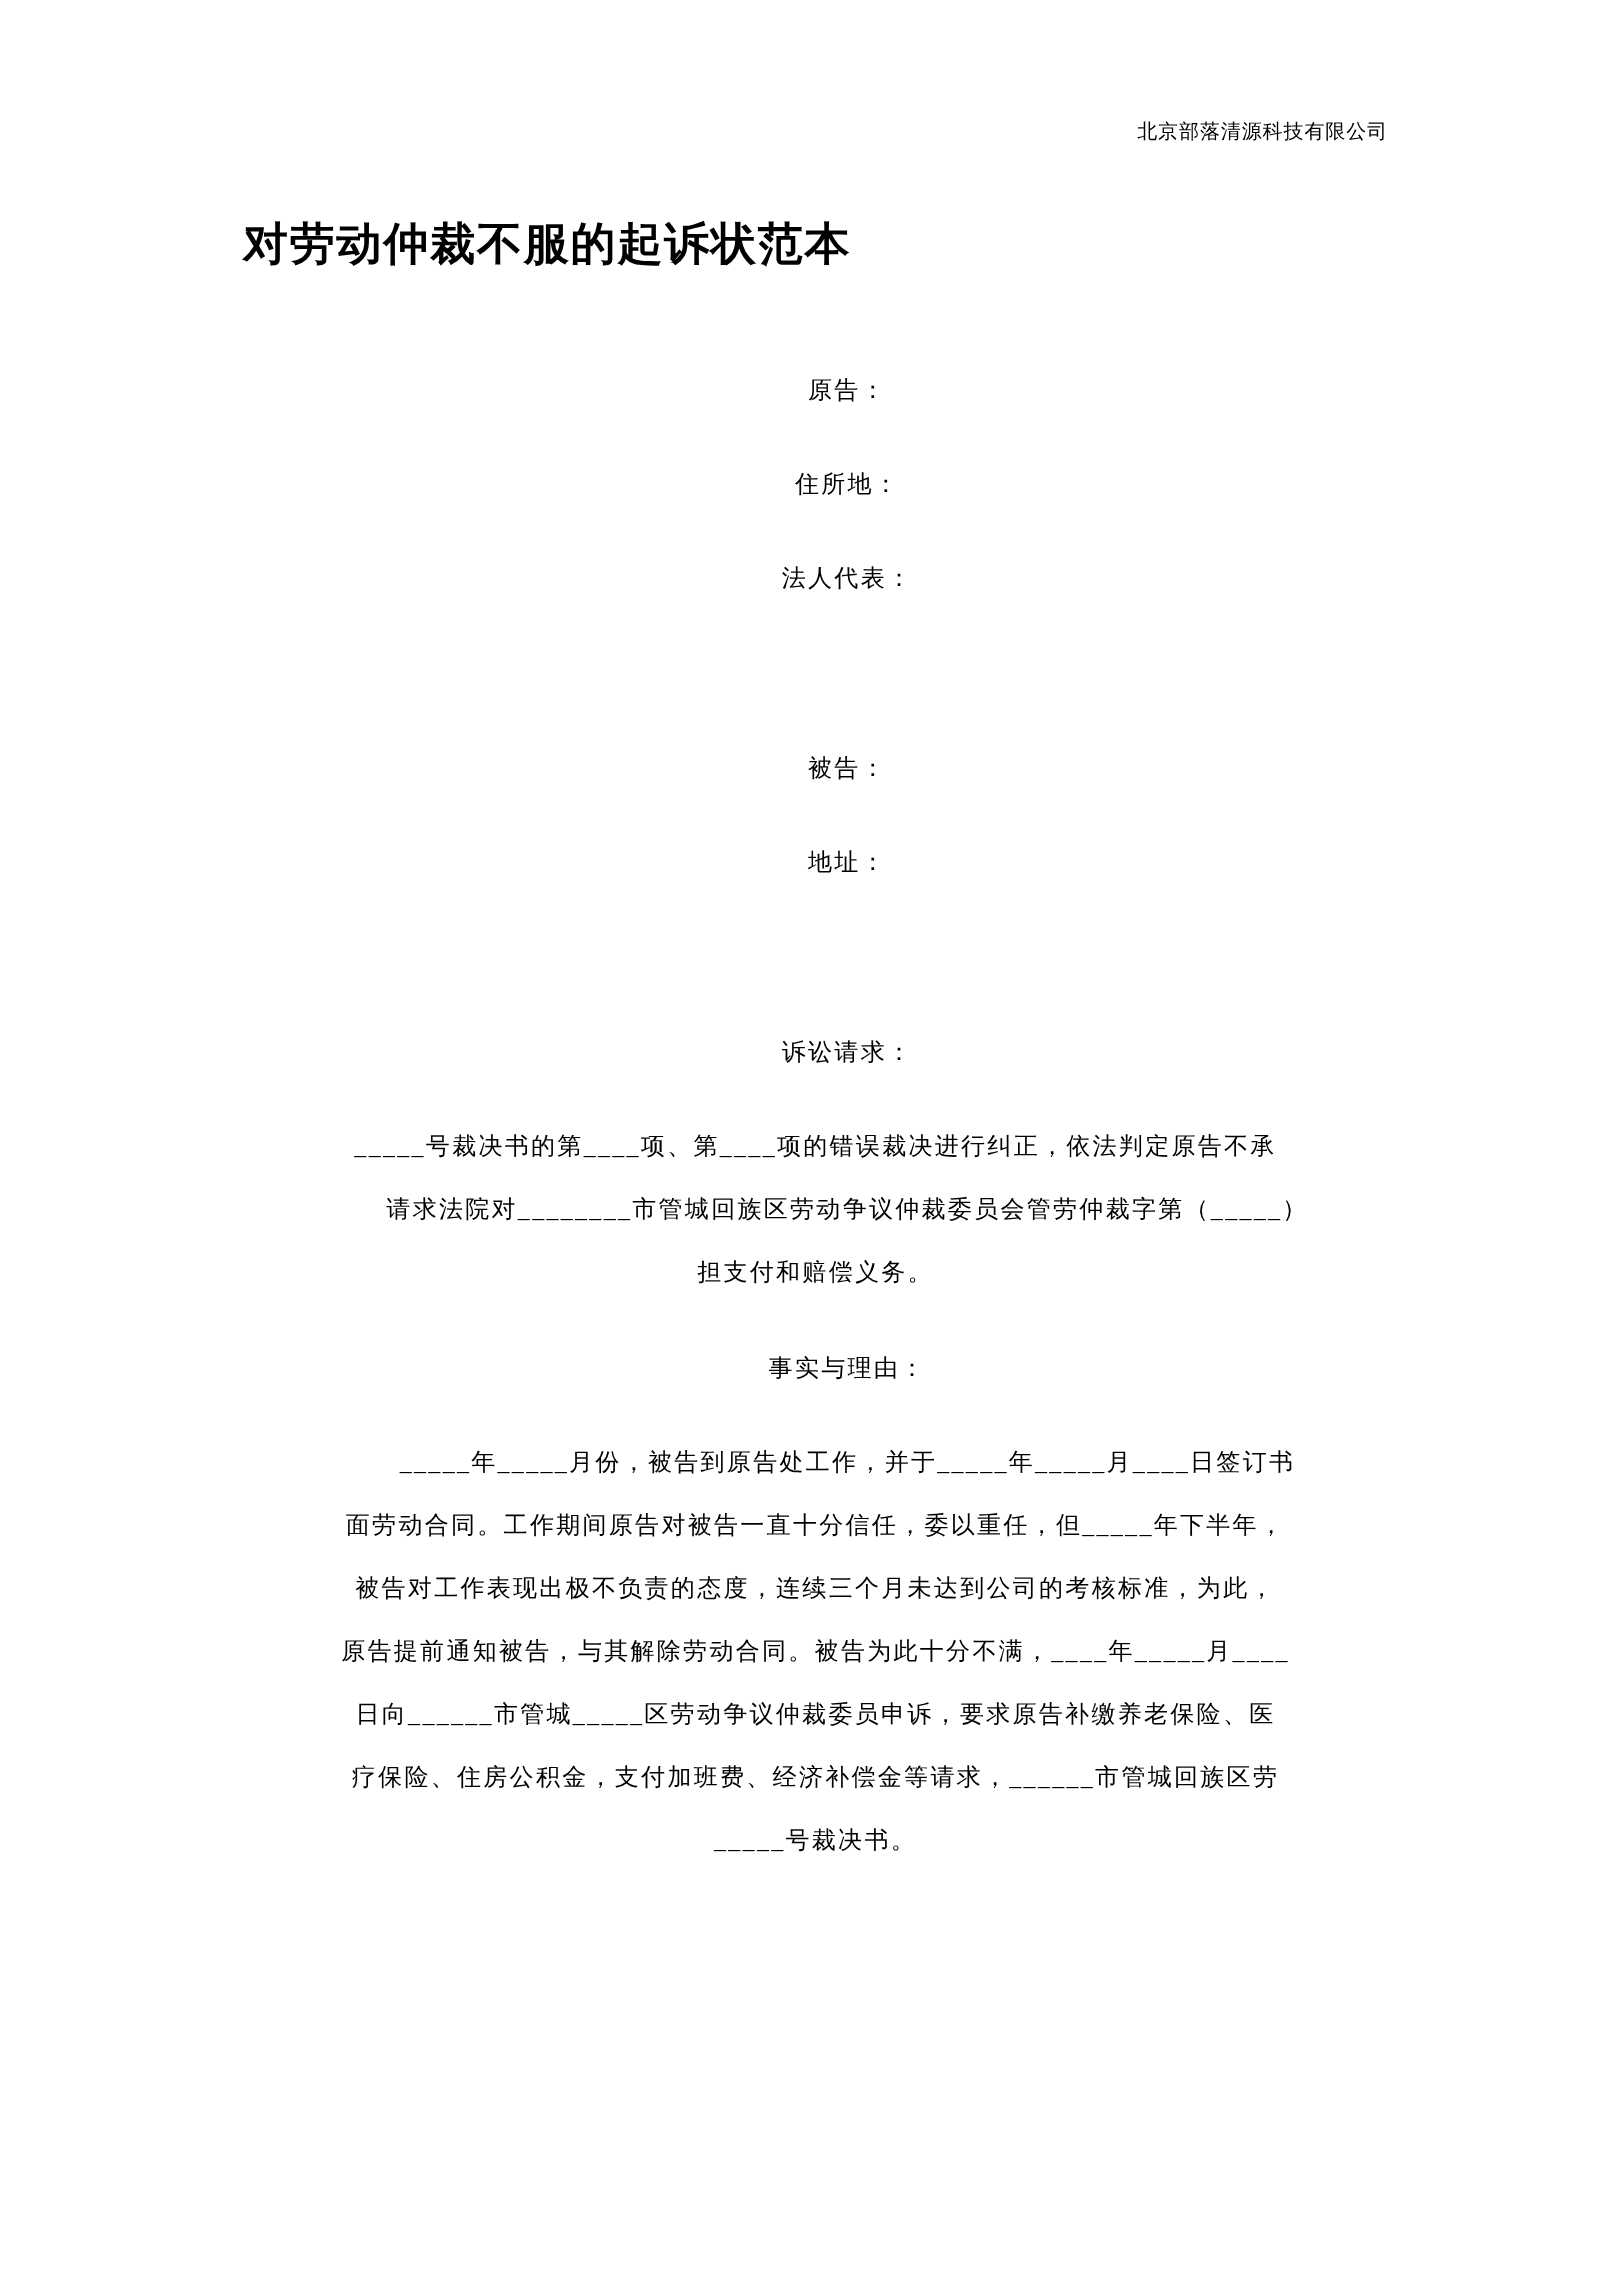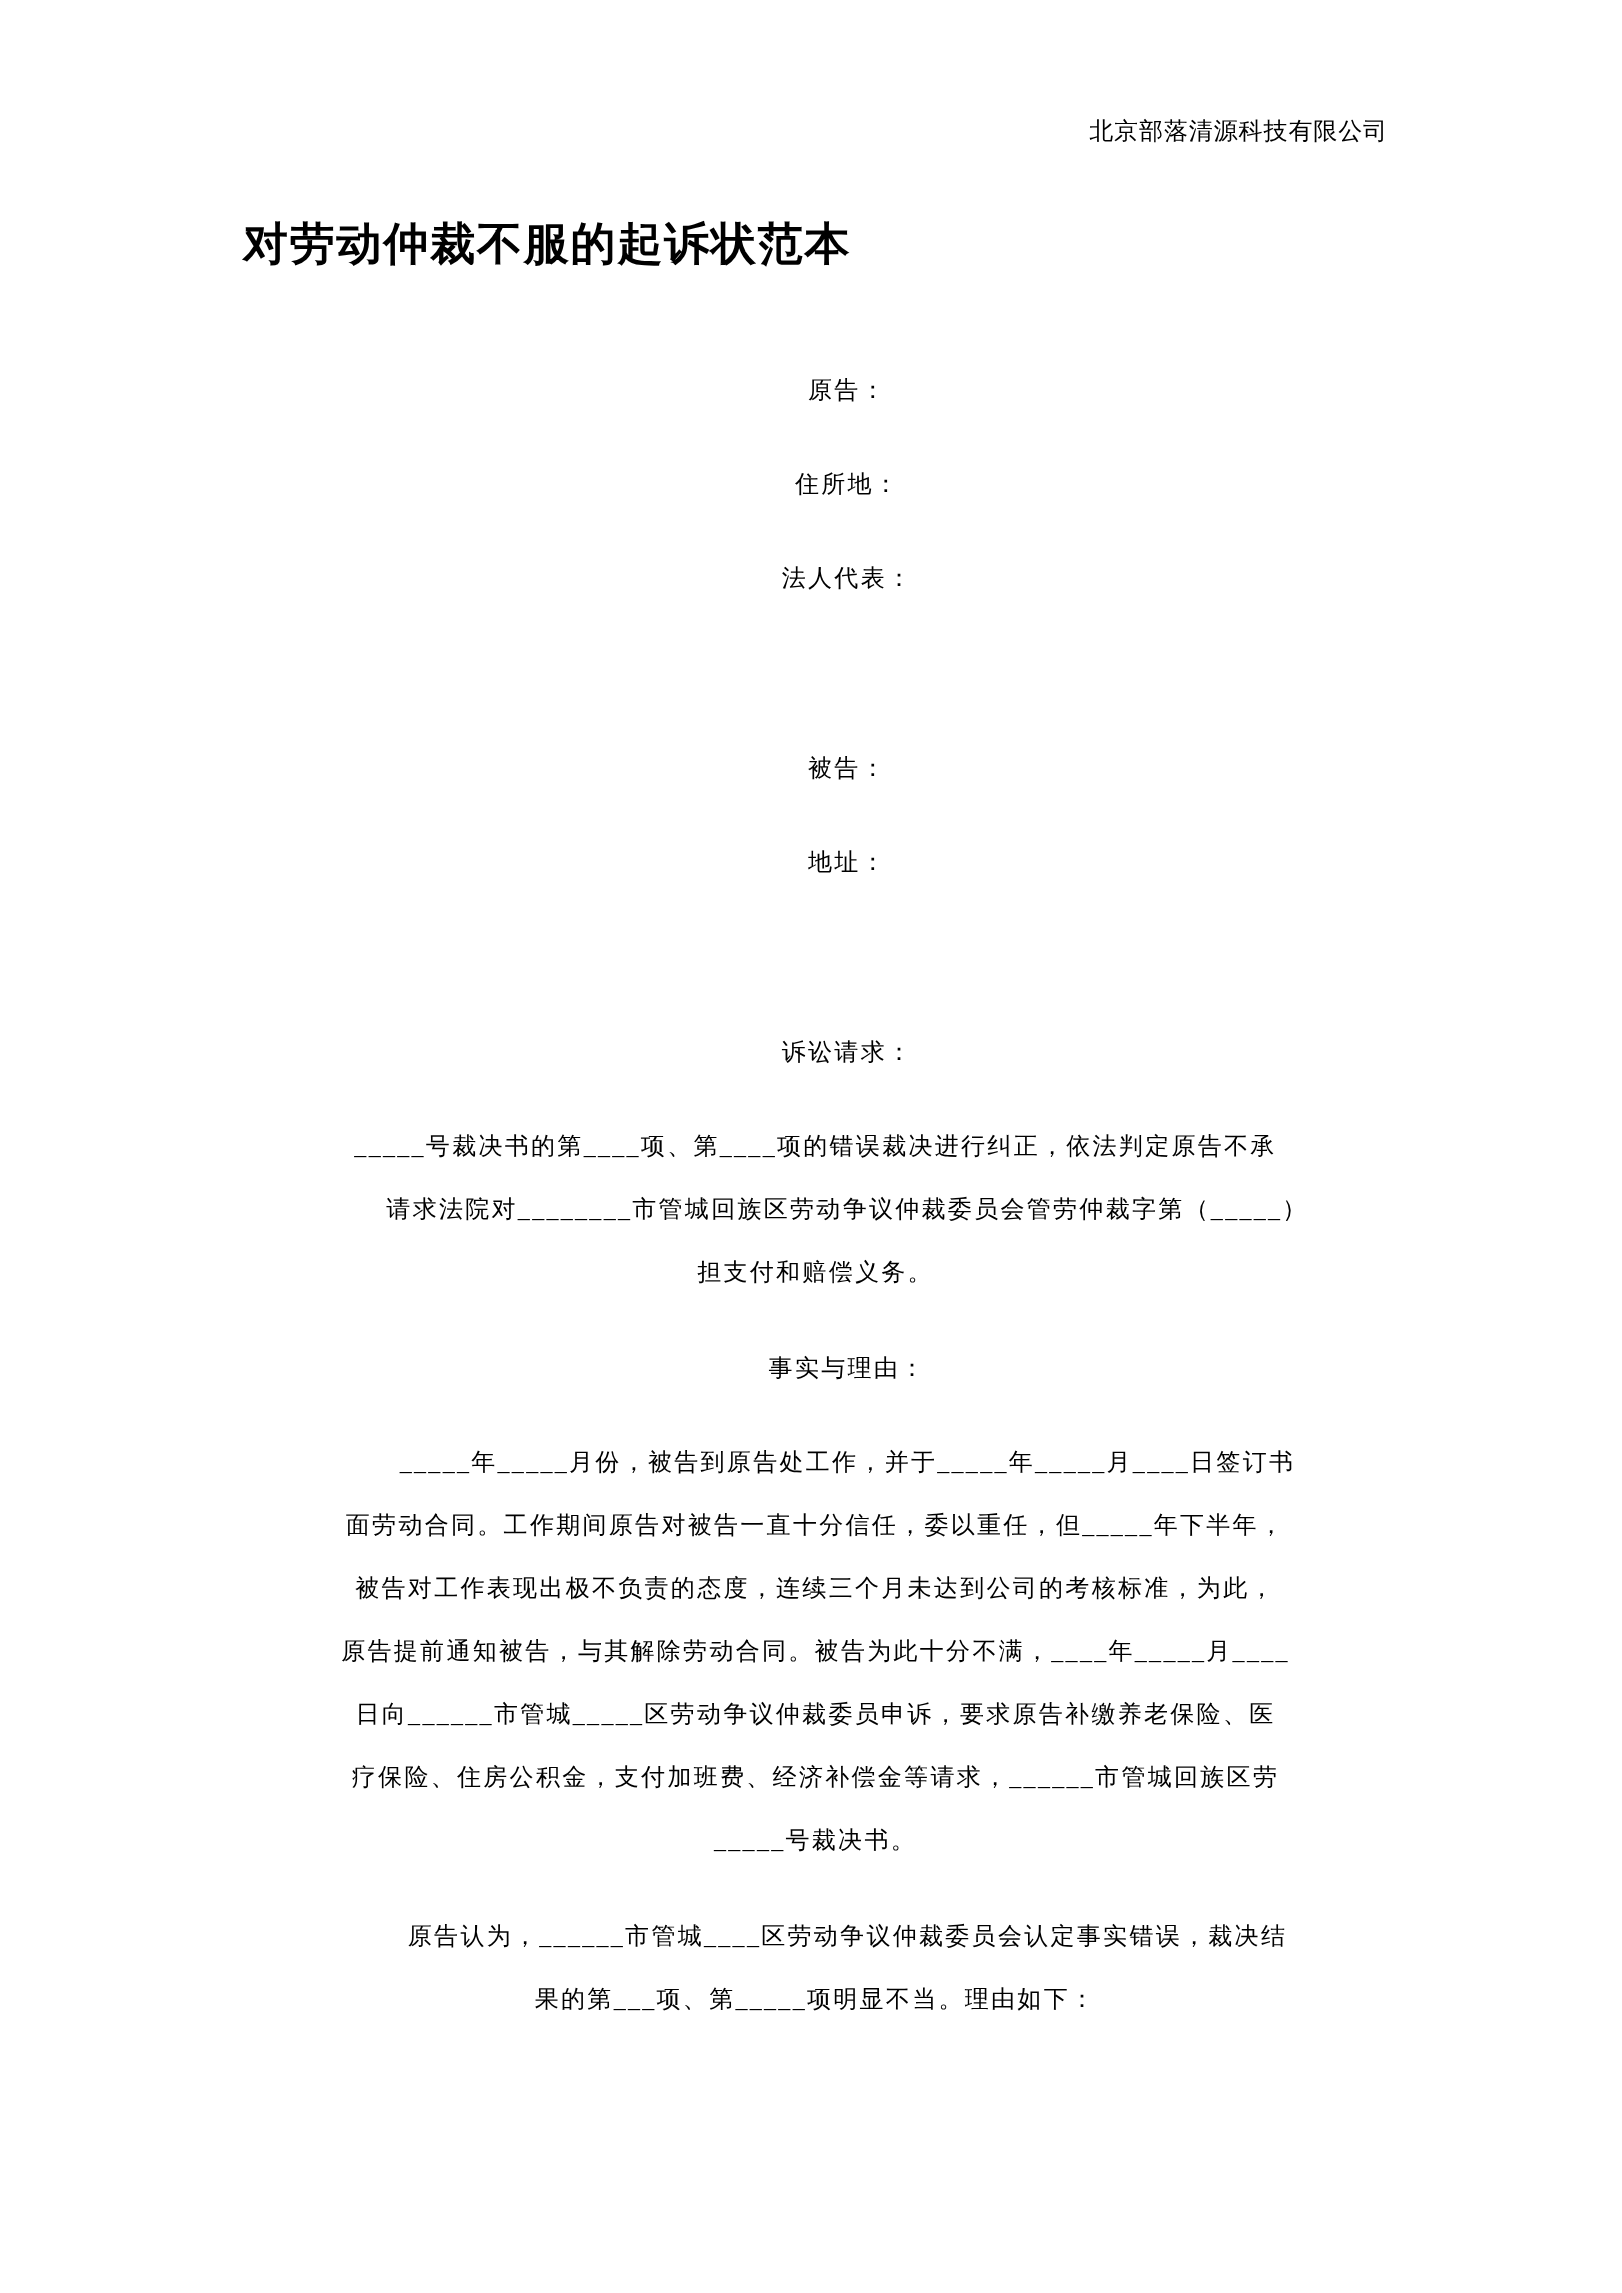--- a/index.html
+++ b/index.html
@@ -15,21 +15,21 @@
     background: #ffffff;
     color: #000000;
     box-sizing: border-box;
     padding: 111px 235px 0 243px;
     font-family: "Liberation Serif", serif;
     overflow: hidden;
   }
   .company-header {
     text-align: right;
     font-family: "Liberation Sans", sans-serif;
-    font-size: 24px;
+    font-size: 20px;
     line-height: 40px;
     letter-spacing: 0.9px;
     white-space: nowrap;
   }
   .doc-title {
     margin: 66px 0 0 0;
     text-align: left;
     font-family: "Liberation Serif", serif;
     font-weight: 700;
     font-size: 45px;
@@ -81,19 +81,15 @@
       <div class="line indent label-line">事实与理由：</div>
       <div class="paragraph">
         <div class="line indent">_____年_____月份，被告到原告处工作，并于_____年_____月____日签订书</div>
         <div class="line">面劳动合同。工作期间原告对被告一直十分信任，委以重任，但_____年下半年，</div>
         <div class="line">被告对工作表现出极不负责的态度，连续三个月未达到公司的考核标准，为此，</div>
         <div class="line">原告提前通知被告，与其解除劳动合同。被告为此十分不满，____年_____月____</div>
         <div class="line">日向______市管城_____区劳动争议仲裁委员申诉，要求原告补缴养老保险、医</div>
         <div class="line">疗保险、住房公积金，支付加班费、经济补偿金等请求，______市管城回族区劳</div>
         <div class="line">_____号裁决书。</div>
       </div>
-      <div class="paragraph">
-        <div class="line indent">原告认为，______市管城____区劳动争议仲裁委员会认定事实错误，裁决结</div>
-        <div class="line">果的第___项、第_____项明显不当。理由如下：</div>
-      </div>
     </div>
 </div>
 
 
 </body></html>

